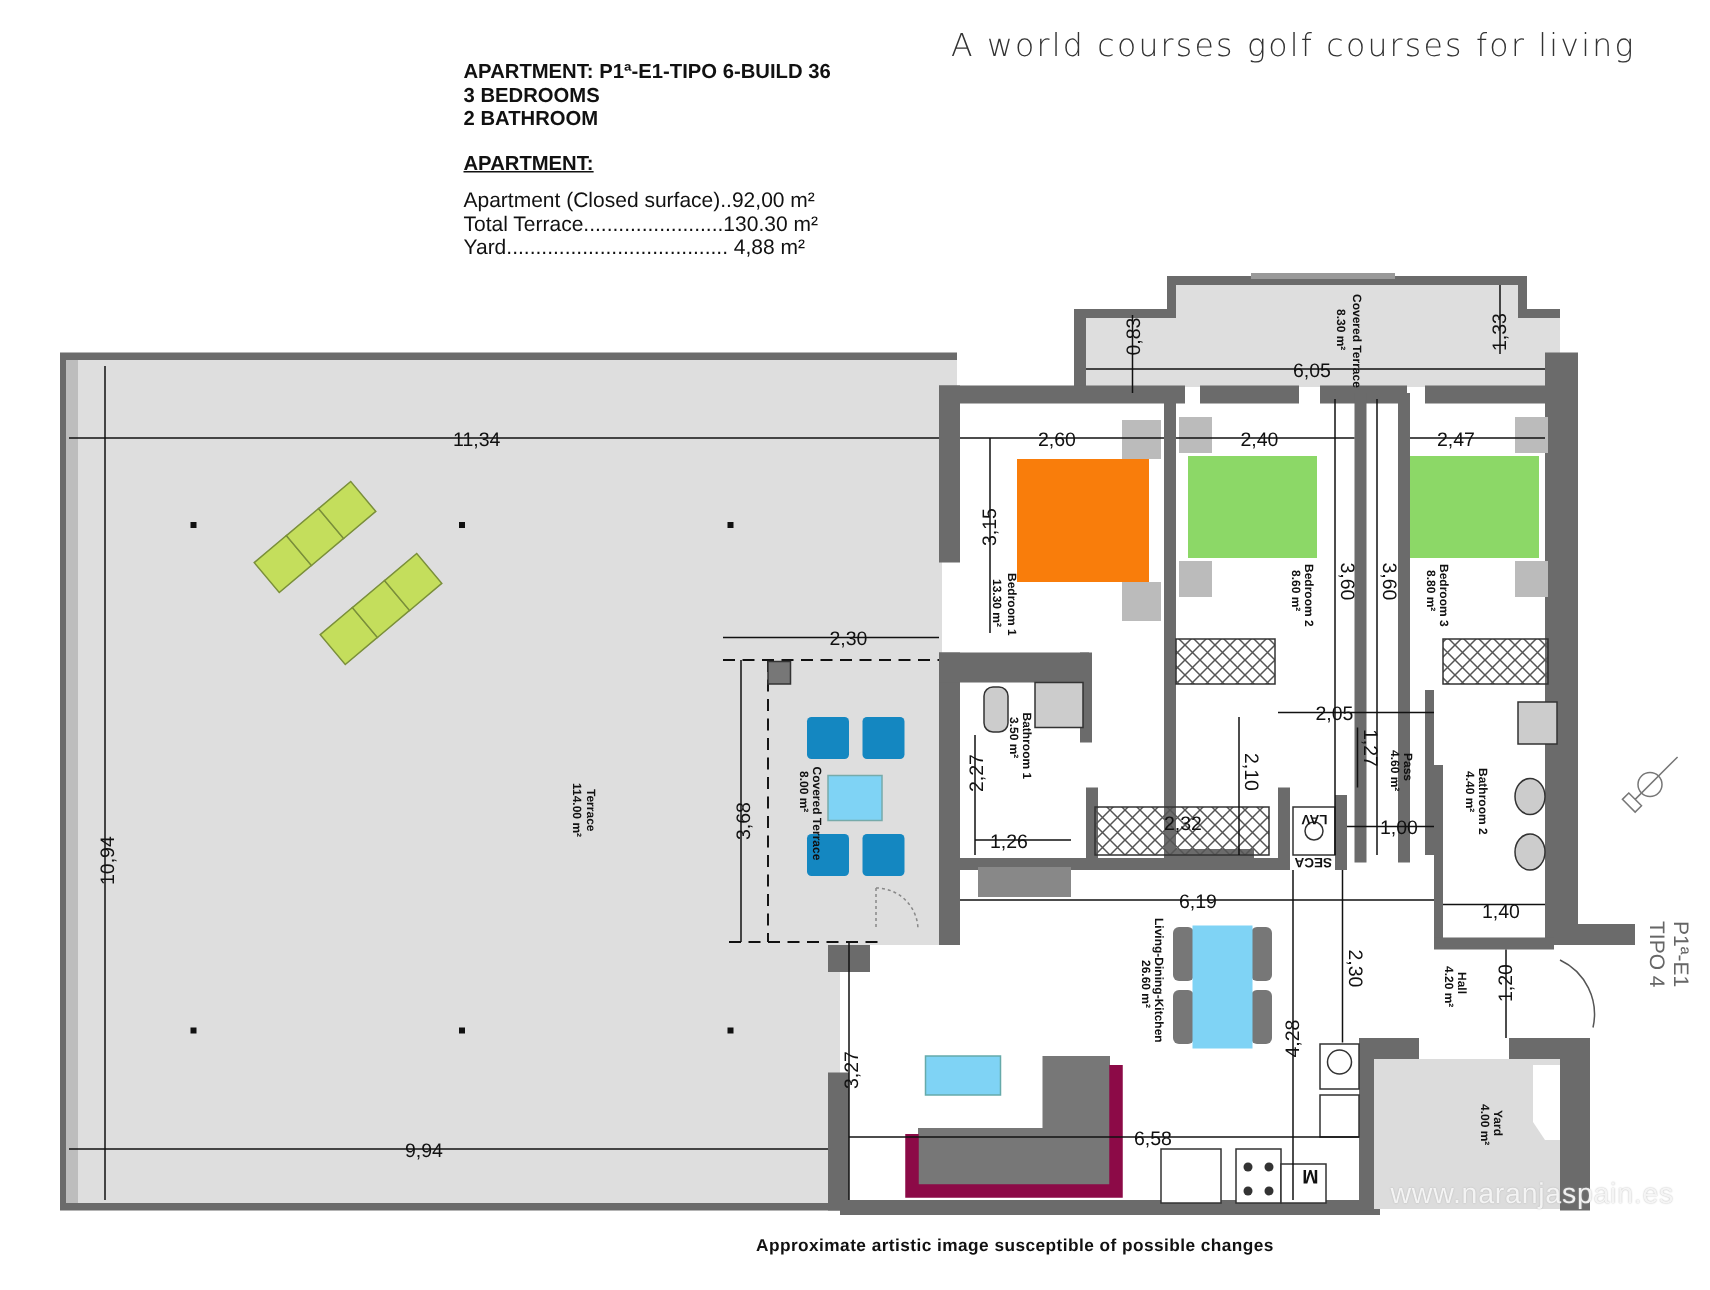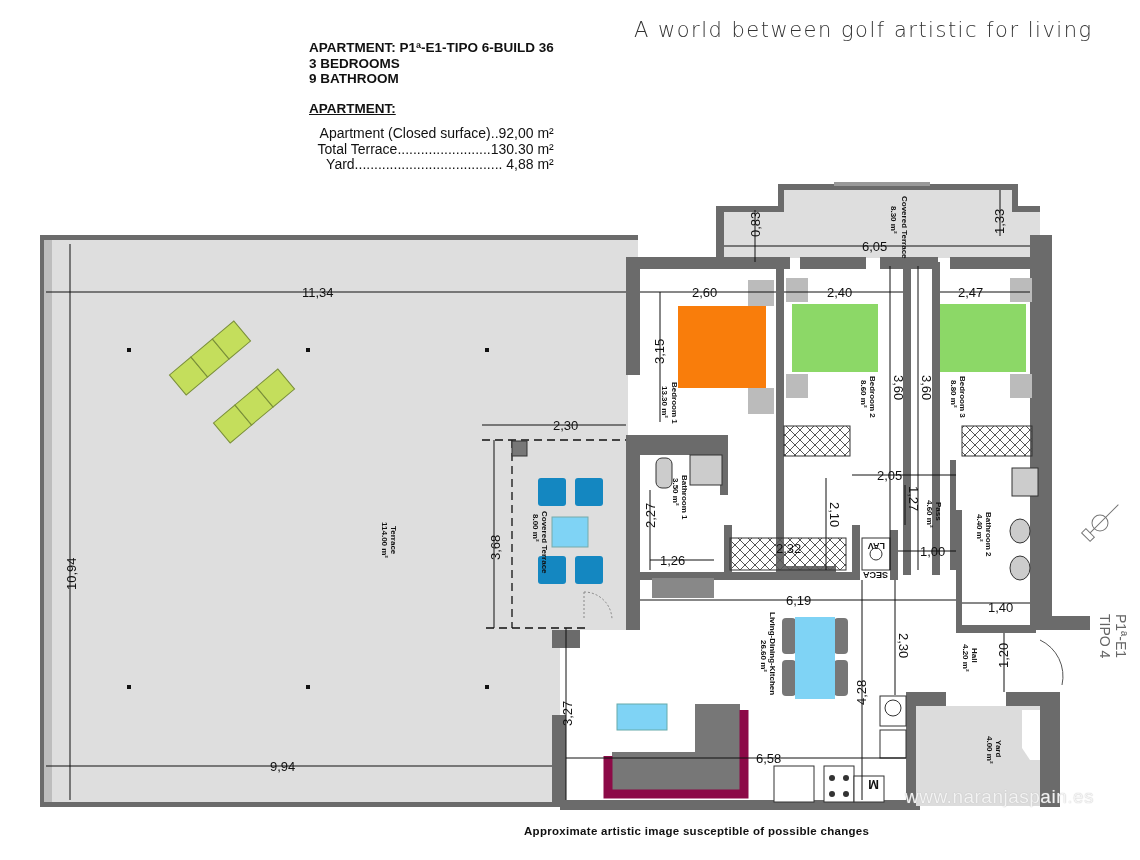--- a/index.html
+++ b/index.html
@@ -1,45 +1,45 @@
 <!DOCTYPE html>
 <html><head>
 <meta charset="utf-8">
 <style>
   html,body{margin:0;padding:0;background:#fff;}
   body{width:1140px;height:860px;position:relative;overflow:hidden;font-family:"Liberation Sans",sans-serif;color:#111;}
   .abs{position:absolute;}
   .info{left:309px;top:40px;font-size:13.5px;font-weight:bold;line-height:15.5px;}
   .info .sp{height:14px;}
   .info .u{text-decoration:underline;}
-  .surf{font-weight:normal;font-size:14px;line-height:15.5px;text-align:right;}
+  .surf{font-weight:normal;font-size:14px;line-height:15.5px;}
   .tagline{left:634px;top:18px;font-family:"DejaVu Sans",sans-serif;font-size:21px;letter-spacing:1.5px;color:#333;font-weight:300;white-space:nowrap;}
-  .disclaimer{left:524px;top:825px;font-size:11.5px;font-weight:bold;letter-spacing:0.3px;}
-  .watermark{left:905px;top:786px;font-size:19px;color:rgba(255,255,255,0.85);letter-spacing:0.5px;text-shadow:0 0 1px #aaa;}
+  .disclaimer{left:504px;top:825px;font-size:11.5px;font-weight:bold;letter-spacing:0.3px;}
+  .watermark{left:927px;top:786px;font-size:19px;color:rgba(255,255,255,0.85);letter-spacing:0.5px;text-shadow:0 0 1px #aaa;}
   svg text{font-family:"Liberation Sans",sans-serif;}
   .dim{font-size:13px;fill:#111;}
   .lbl{font-family:"Liberation Serif",serif;font-size:8px;font-weight:bold;fill:#111;}
   .tipo{font-family:"Liberation Serif",serif;font-size:14px;fill:#666;}
 </style>
 </head>
 <body>
 
 <div class="abs info">
   <div>APARTMENT: P1ª-E1-TIPO 6-BUILD 36</div>
   <div>3 BEDROOMS</div>
-  <div>9 BATHROOM</div>
+  <div>2 BATHROOM</div>
   <div class="sp"></div>
   <div class="u">APARTMENT:</div>
   <div class="sp" style="height:10px"></div>
   <div class="surf">Apartment (Closed surface)..92,00 m²</div>
   <div class="surf">Total Terrace........................130.30 m²</div>
   <div class="surf">Yard......................................   4,88 m²</div>
 </div>
 
-<div class="abs tagline">A world  between golf artistic for living</div>
+<div class="abs tagline">A world  courses golf courses for living</div>
 
 <svg class="abs" style="left:0;top:0" width="1140" height="860">
 
   <g>
     <rect x="40" y="235" width="598" height="572" fill="#6b6b6b"></rect>
     <rect x="44" y="240" width="594" height="562" fill="#dedede"></rect>
     <rect x="44" y="240" width="8" height="562" fill="#bdbdbd"></rect>
   </g>
 
   <g>

